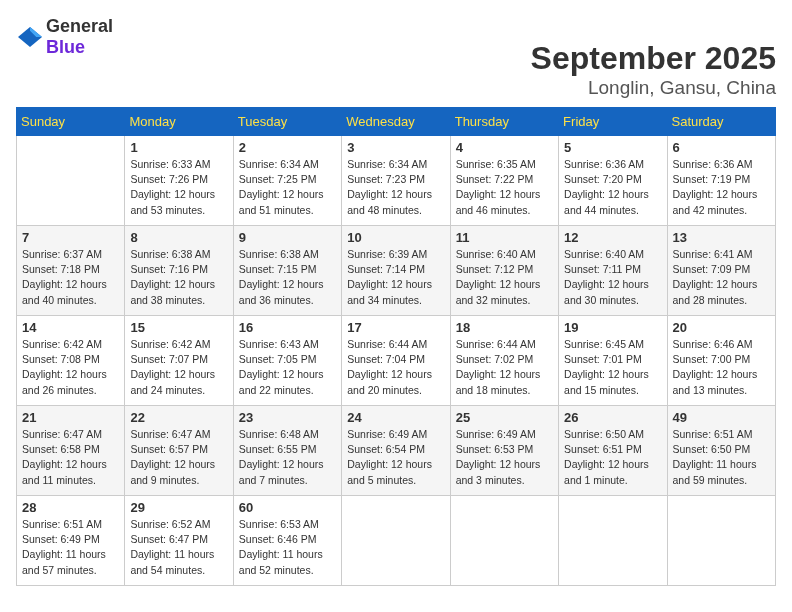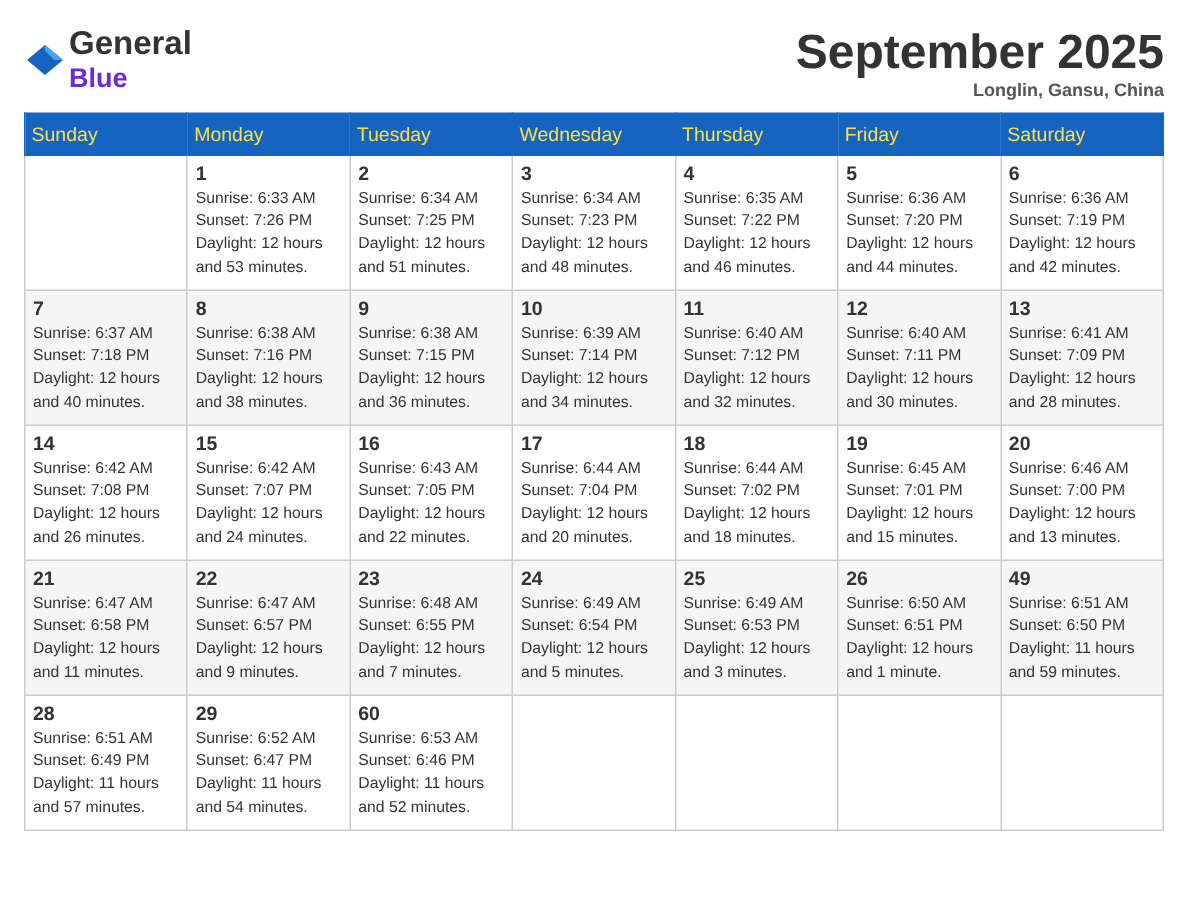--- a/index.html
+++ b/index.html
@@ -20,30 +20,30 @@
       display: flex;
       align-items: center;
     }
     .logo-icon {
       width: 28px;
       height: 28px;
       margin-right: 2px;
     }
     .title-block {
       text-align: right;
+      margin-top: 24px;
     }
     .month-title {
       font-size: 32px;
       font-weight: bold;
       color: #333;
     }
     .subtitle {
-      font-size: 12px;
+      font-size: 19px;
       color: #555;
-      font-weight: bold;
     }
     .calendar {
       width: 100%;
       border-collapse: collapse;
       font-size: 11px;
     }
     .calendar thead th {
       background-color: #1565c0;
       color: #fde047;
       padding: 6px 4px;
@@ -86,21 +86,21 @@
 <body>
 
 <div class="header">
   <div class="logo">
     <svg class="logo-icon" viewBox="0 0 28 28">
       <polygon points="14,4 26,14 14,24 2,14" fill="#1565c0"></polygon>
       <polygon points="14,4 26,14 20,14 14,8" fill="#42a5f5"></polygon>
       <polygon points="14,8 20,14 14,20 8,14" fill="#1565c0"></polygon>
     </svg>
     <div>
-      <span style="font-size:22px;font-weight:bold;color:#333;">General</span><br>
+      <span style="font-size:18px;font-weight:bold;color:#333;">General</span><br>
       <span style="font-size:18px;font-weight:bold;color:#6d28d9;">Blue</span>
     </div>
   </div>
   <div class="title-block">
     <div class="month-title">September 2025</div>
     <div class="subtitle">Longlin, Gansu, China</div>
   </div>
 </div>
 
 <table class="calendar">

